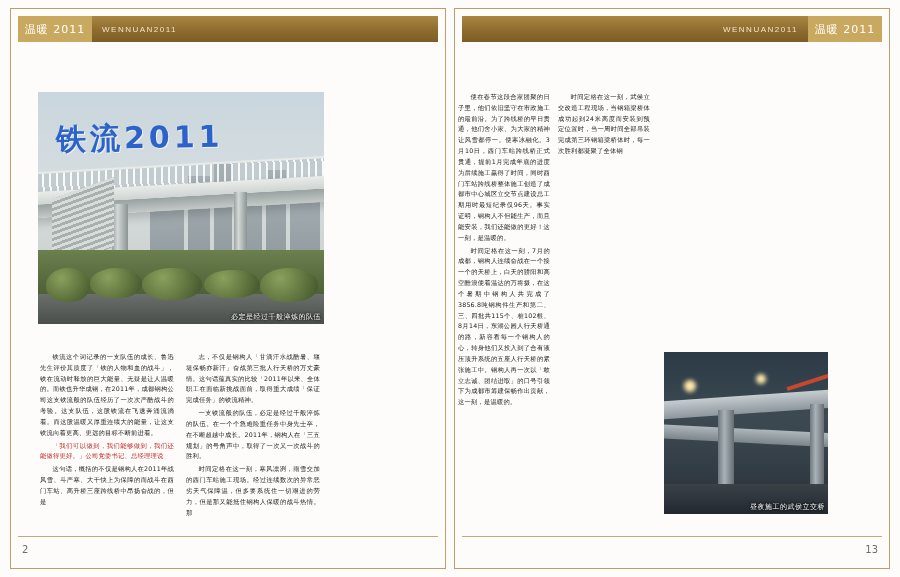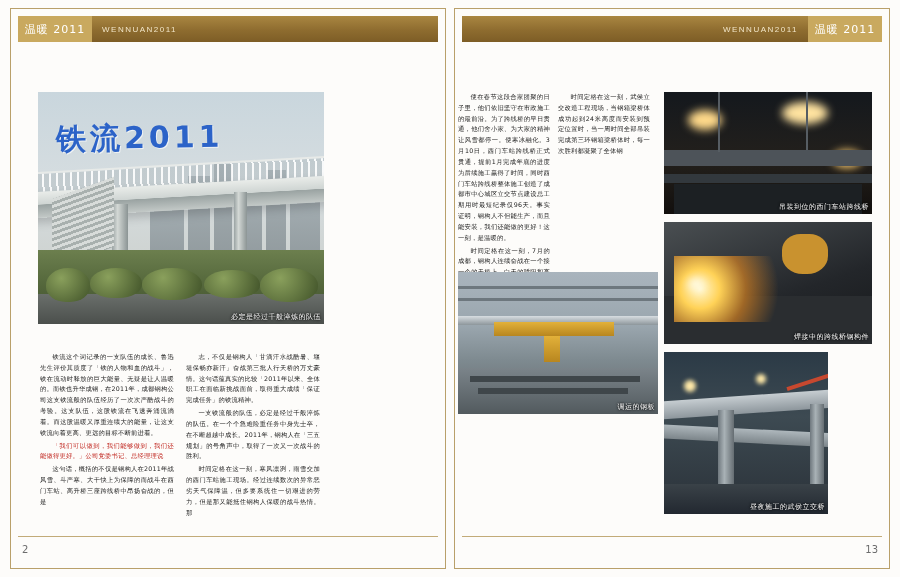--- a/index.html
+++ b/index.html
@@ -271,54 +271,22 @@
     </div>
 
     <div class="col" id="rcol-a" style="left:8px; top:92px; width:92px;">
       <p>使在春节这段合家团聚的日子里，他们依旧坚守在市政施工的最前沿。为了跨线桥的早日贯通，他们舍小家、为大家的精神让风雪都停一。使寒冰融化。3月10日，西门车站跨线桥正式贯通，提前1月完成年底的进度为后续施工赢得了时间，同时西门车站跨线桥整体施工创造了成都市中心城区立交节点建设总工期用时最短纪录仅96天。事实证明，钢构人不但能生产，而且能安装，我们还能做的更好！这一刻，是温暖的。</p>
       <p>时间定格在这一刻，7月的成都，钢构人连续奋战在一个接一个的天桥上，白天的骄阳和高空酷浪使着温达的万将摄，在这个暑期中钢构人共完成了3856.8吨钢构件生产和第二、三、四批共115个、桩102根、8月14日，东湖公园人行天桥通的路，新容看每一个钢构人的心，转身他们又投入到了合有液压顶升系统的五座人行天桥的紧张施工中。钢构人再一次以「敢立志诚、团结进取」的口号引领下为成都市筹建保畅作出贡献，这一刻，是温暖的。</p>
     </div>
     <div class="col" id="rcol-b" style="left:108px; top:92px; width:92px;">
       <p>时间定格在这一刻，武侯立交改造工程现场，当钢箱梁桥体成功起到24米高度而安装到预定位置时，当一周时间全部吊装完成第三环钢箱梁桥体时，每一次胜利都凝聚了全体钢</p>
     </div>
 
-    <div class="photo" style="left:214px; top:92px; width:208px; height:122px;">
-      <div class="night-bg"></div>
-      <div class="glow" style="left:24px; top:18px; width:34px; height:20px; background:#ffd98a;"></div>
-      <div class="glow" style="left:118px; top:10px; width:46px; height:22px; background:#ffe3a0;"></div>
-      <div class="glow" style="left:168px; top:58px; width:30px; height:18px; background:#ffcf74;"></div>
-      <div class="steel-beam" style="left:0; top:58px; width:208px; height:16px; background:#4d5359;"></div>
-      <div class="steel-beam" style="left:0; top:82px; width:208px; height:9px; background:#32383d;"></div>
-      <div class="crane-line" style="left:54px; top:0; width:2px; height:60px;"></div>
-      <div class="crane-line" style="left:142px; top:0; width:2px; height:58px;"></div>
-      <div class="steel-beam" style="left:10px; top:92px; width:188px; height:30px; background:#1c2023;"></div>
-      <div class="cap">吊装到位的西门车站跨线桥</div>
-    </div>
-
-    <div class="photo" style="left:214px; top:222px; width:208px; height:122px;">
-      <div class="weld-bg"></div>
-      <div class="helmet" style="left:118px; top:12px; width:46px; height:40px;"></div>
-      <div class="steel-beam" style="left:0; top:74px; width:208px; height:48px; background:#2a2d30;"></div>
-      <div class="spark-fan" style="left:10px; top:34px; width:130px; height:66px;"></div>
-      <div class="glow" style="left:24px; top:56px; width:16px; height:12px; background:#fffbe6;"></div>
-      <div class="cap">焊接中的跨线桥钢构件</div>
-    </div>
-
-    <div class="photo" style="left:8px; top:272px; width:200px; height:142px;">
-      <div class="shop-bg"></div>
-      <div class="shop-truss" style="left:0; top:14px; width:200px;"></div>
-      <div class="shop-truss" style="left:0; top:26px; width:200px;"></div>
-      <div class="crane-rail" style="left:0; top:44px; width:200px; height:9px;"></div>
-      <div class="crane-body" style="left:36px; top:50px; width:120px; height:14px;"></div>
-      <div class="crane-body" style="left:86px; top:64px; width:16px; height:26px;"></div>
-      <div class="floor-plate" style="left:0; top:96px; width:200px; height:46px;"></div>
-      <div class="stock-bar" style="left:12px; top:104px; width:170px; height:6px;"></div>
-      <div class="stock-bar" style="left:20px; top:116px; width:150px; height:6px;"></div>
-      <div class="cap">调运的钢板</div>
-    </div>
+
+
 
     <div class="photo" style="left:214px; top:352px; width:164px; height:162px;">
       <div class="via-bg"></div>
       <div class="via-deck" style="left:-10px; top:42px; width:230px; height:18px; transform:rotate(-4deg);"></div>
       <div class="via-deck" style="left:-10px; top:78px; width:230px; height:14px; transform:rotate(3deg); background:linear-gradient(180deg,#aeb7bc,#7c858a);"></div>
       <div class="via-pier" style="left:54px; top:58px; width:16px; height:84px;"></div>
       <div class="via-pier" style="left:146px; top:52px; width:14px; height:90px;"></div>
       <div class="via-crane" style="left:178px; top:18px; width:4px; height:96px;"></div>
       <div class="via-crane" style="left:120px; top:16px; width:62px; height:4px; transform:rotate(-18deg); transform-origin:right center;"></div>
       <div class="via-light" style="left:20px; top:28px; width:12px; height:12px;"></div>

